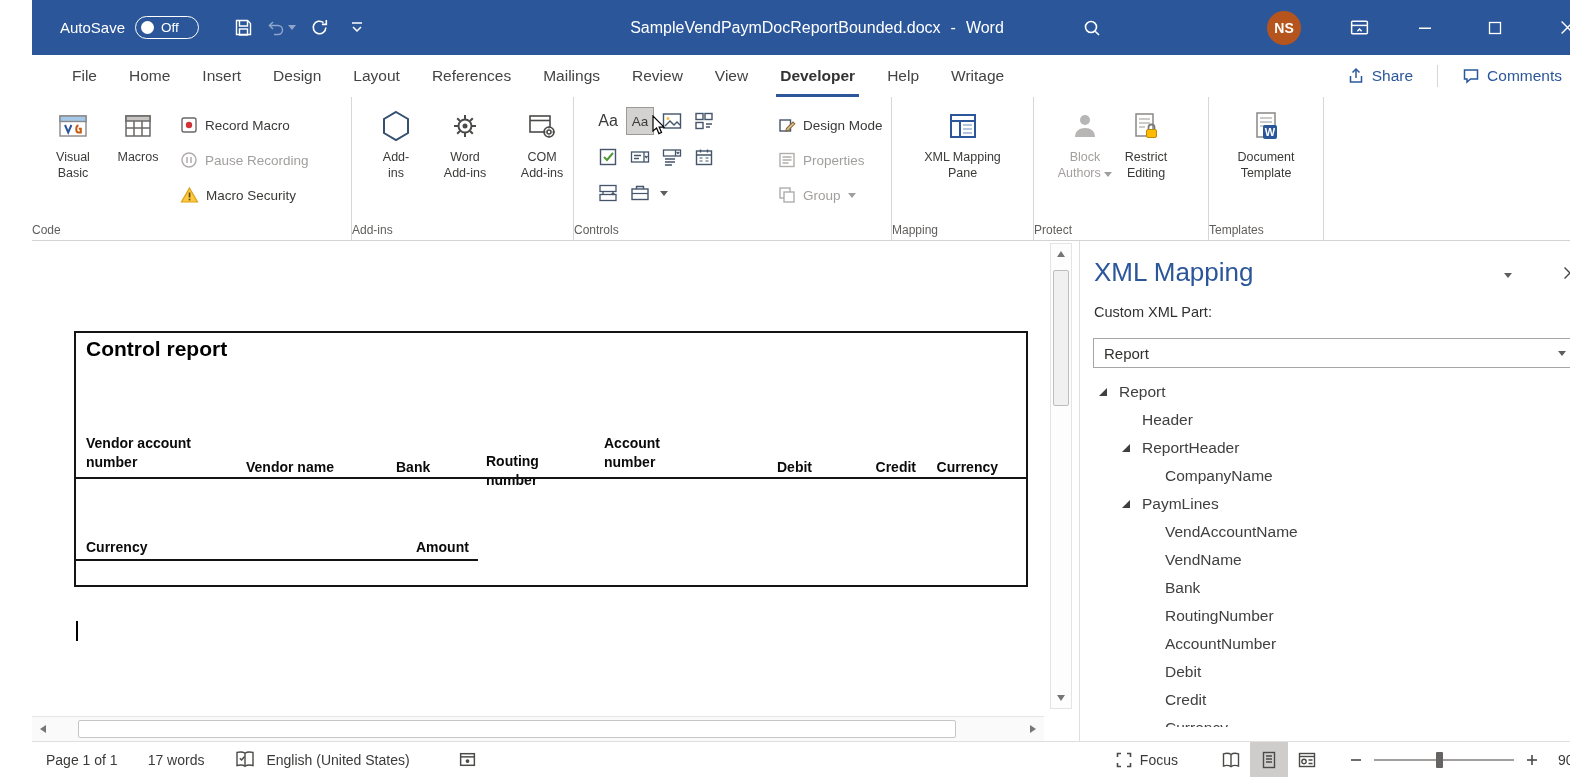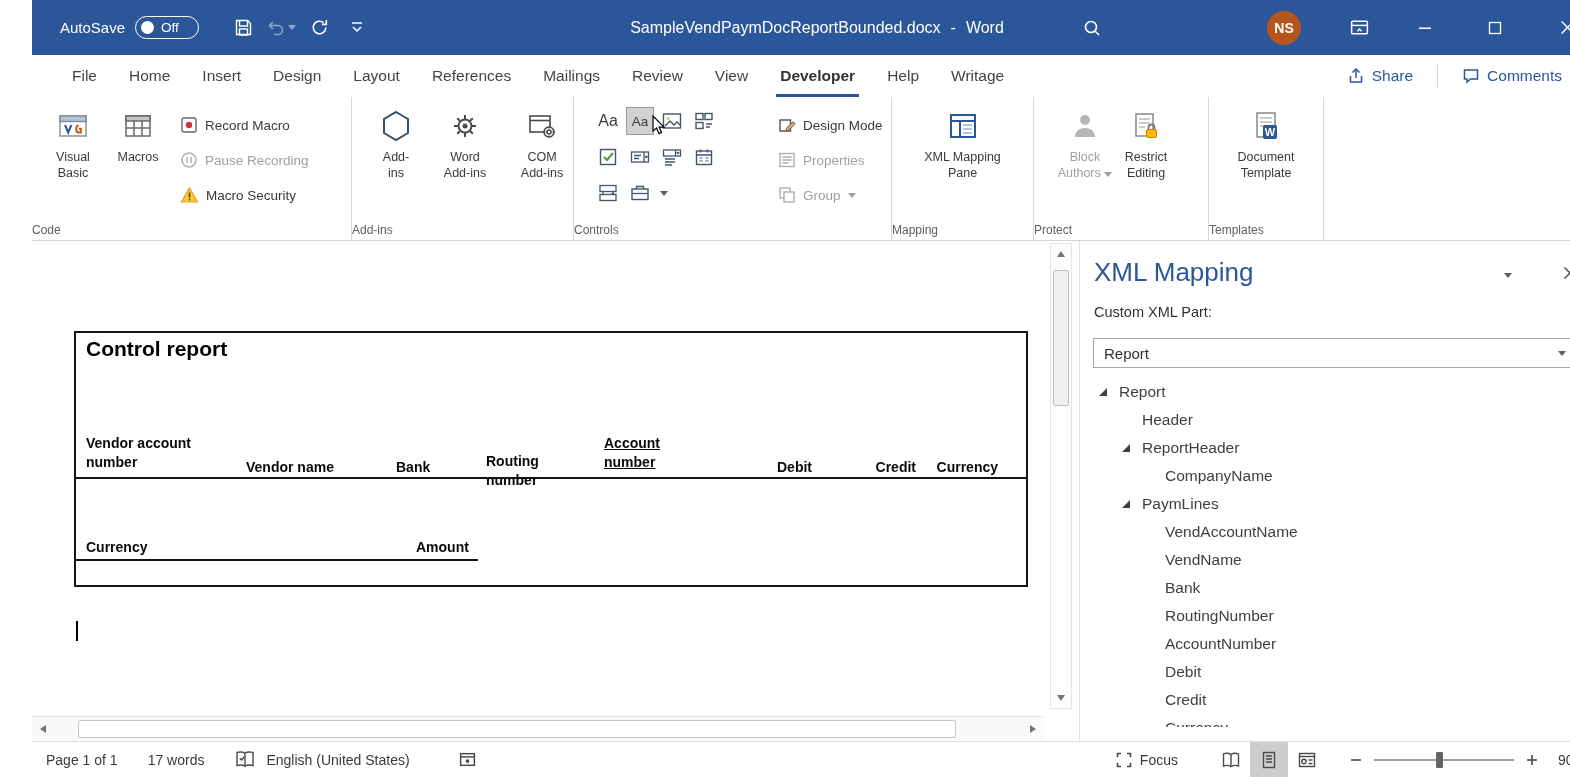--- a/index.html
+++ b/index.html
@@ -73,21 +73,21 @@
   .main { position:absolute; top:241px; left:0; width:1570px; height:500px; }
   .docarea { position:absolute; left:0; top:0; width:1047px; height:500px; background:#fff; overflow:hidden; }
 
   .reportbox { position:absolute; left:42px; top:90px; width:954px; height:256px; border:2px solid #141414; }
   .report-title { position:absolute; left:10px; top:4px; font-size:21px; font-weight:bold; color:#000; }
   .th { position:absolute; font-weight:bold; font-size:14px; line-height:19px; color:#0a0a0a; }
   .th0 { left:10px;  top:101px; width:118px; }
   .th1 { left:170px; top:125px; }
   .th2 { left:320px; top:125px; }
   .th3 { left:410px; top:119px; width:66px; }
-  .th4 { left:528px; top:101px; width:70px;text-decoration:underline; }
+  .th4 { left:528px; top:101px; width:70px; }
   .th5 { left:660px; top:125px; width:76px; text-align:right; }
   .th6 { left:768px; top:125px; width:72px; text-align:right; }
   .th7 { left:848px; top:125px; width:74px; text-align:right; }
   .hline { position:absolute; left:0; right:0; top:144px; height:2px; background:#141414; }
   .r2 { position:absolute; top:206px; font-weight:bold; font-size:14px; color:#0a0a0a; }
   .r2a { left:10px; } .r2b { left:340px; }
   .uline { position:absolute; left:0; top:226px; width:402px; height:2px; background:#141414; }
   .caret { position:absolute; left:44px; top:380px; width:2px; height:20px; background:#000; }
 
   .vscroll { position:absolute; right:7px; top:2px; width:22px; height:466px; background:#fdfdfd;

